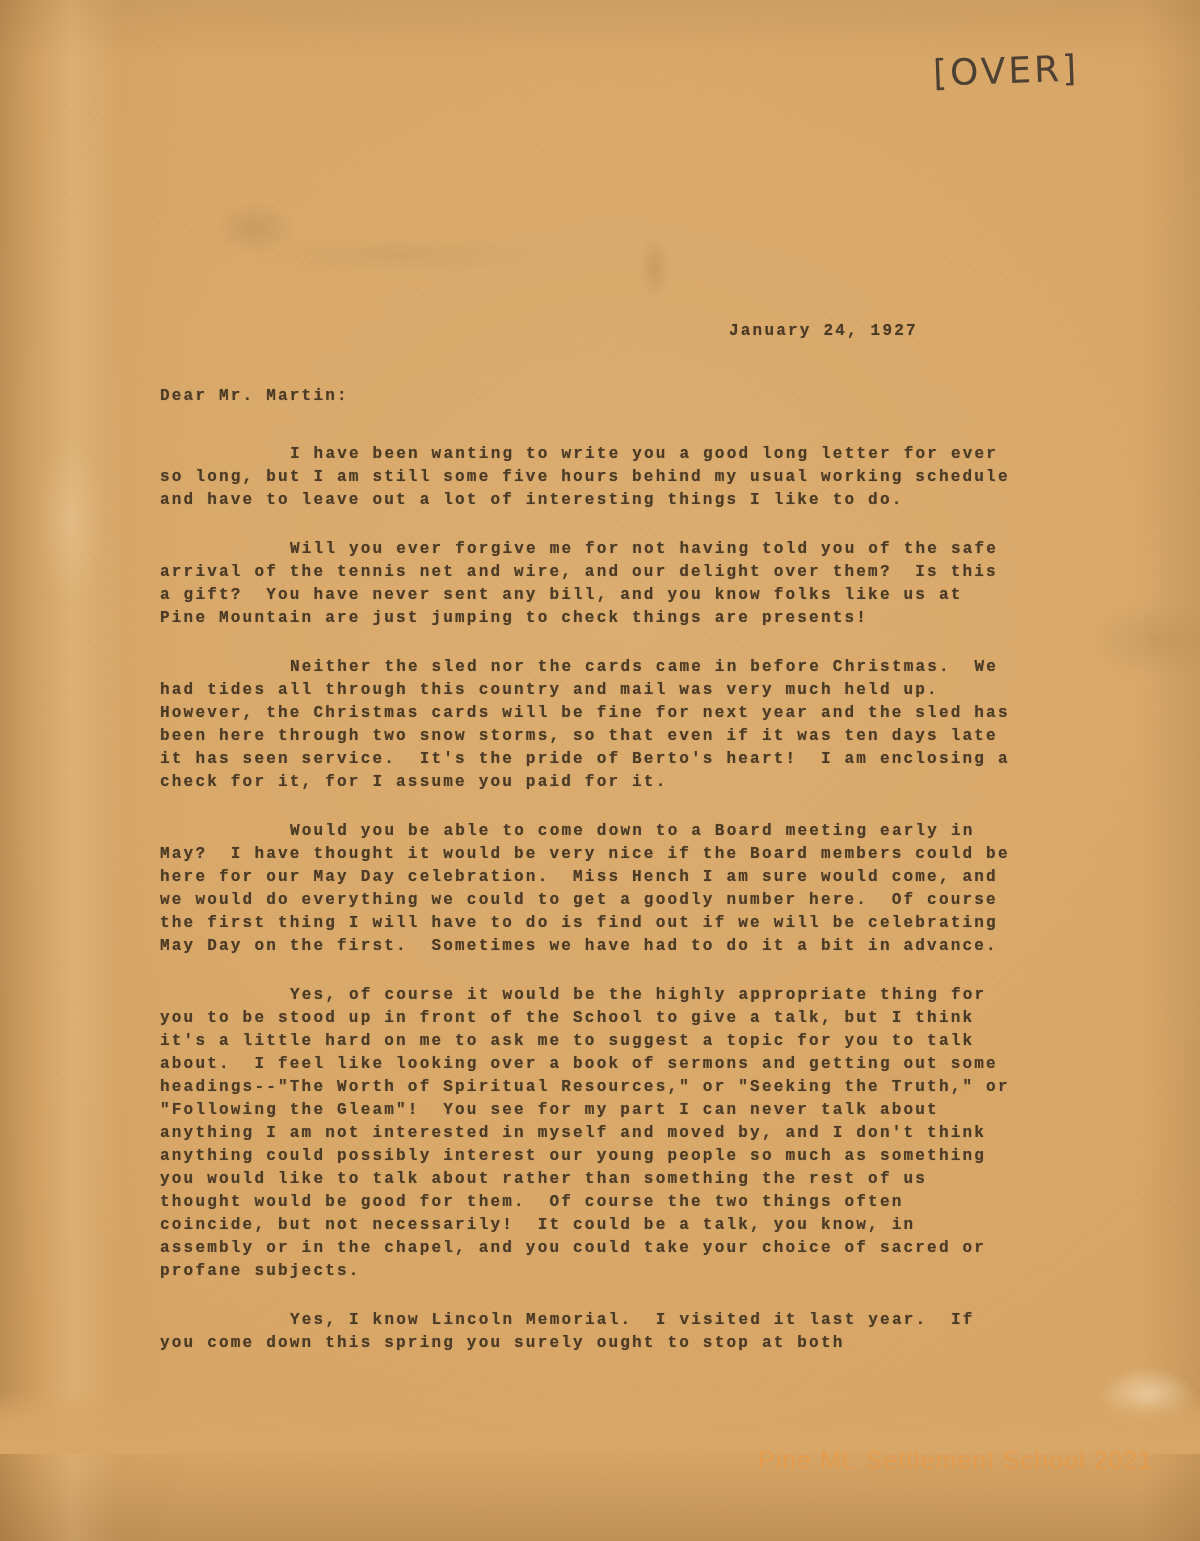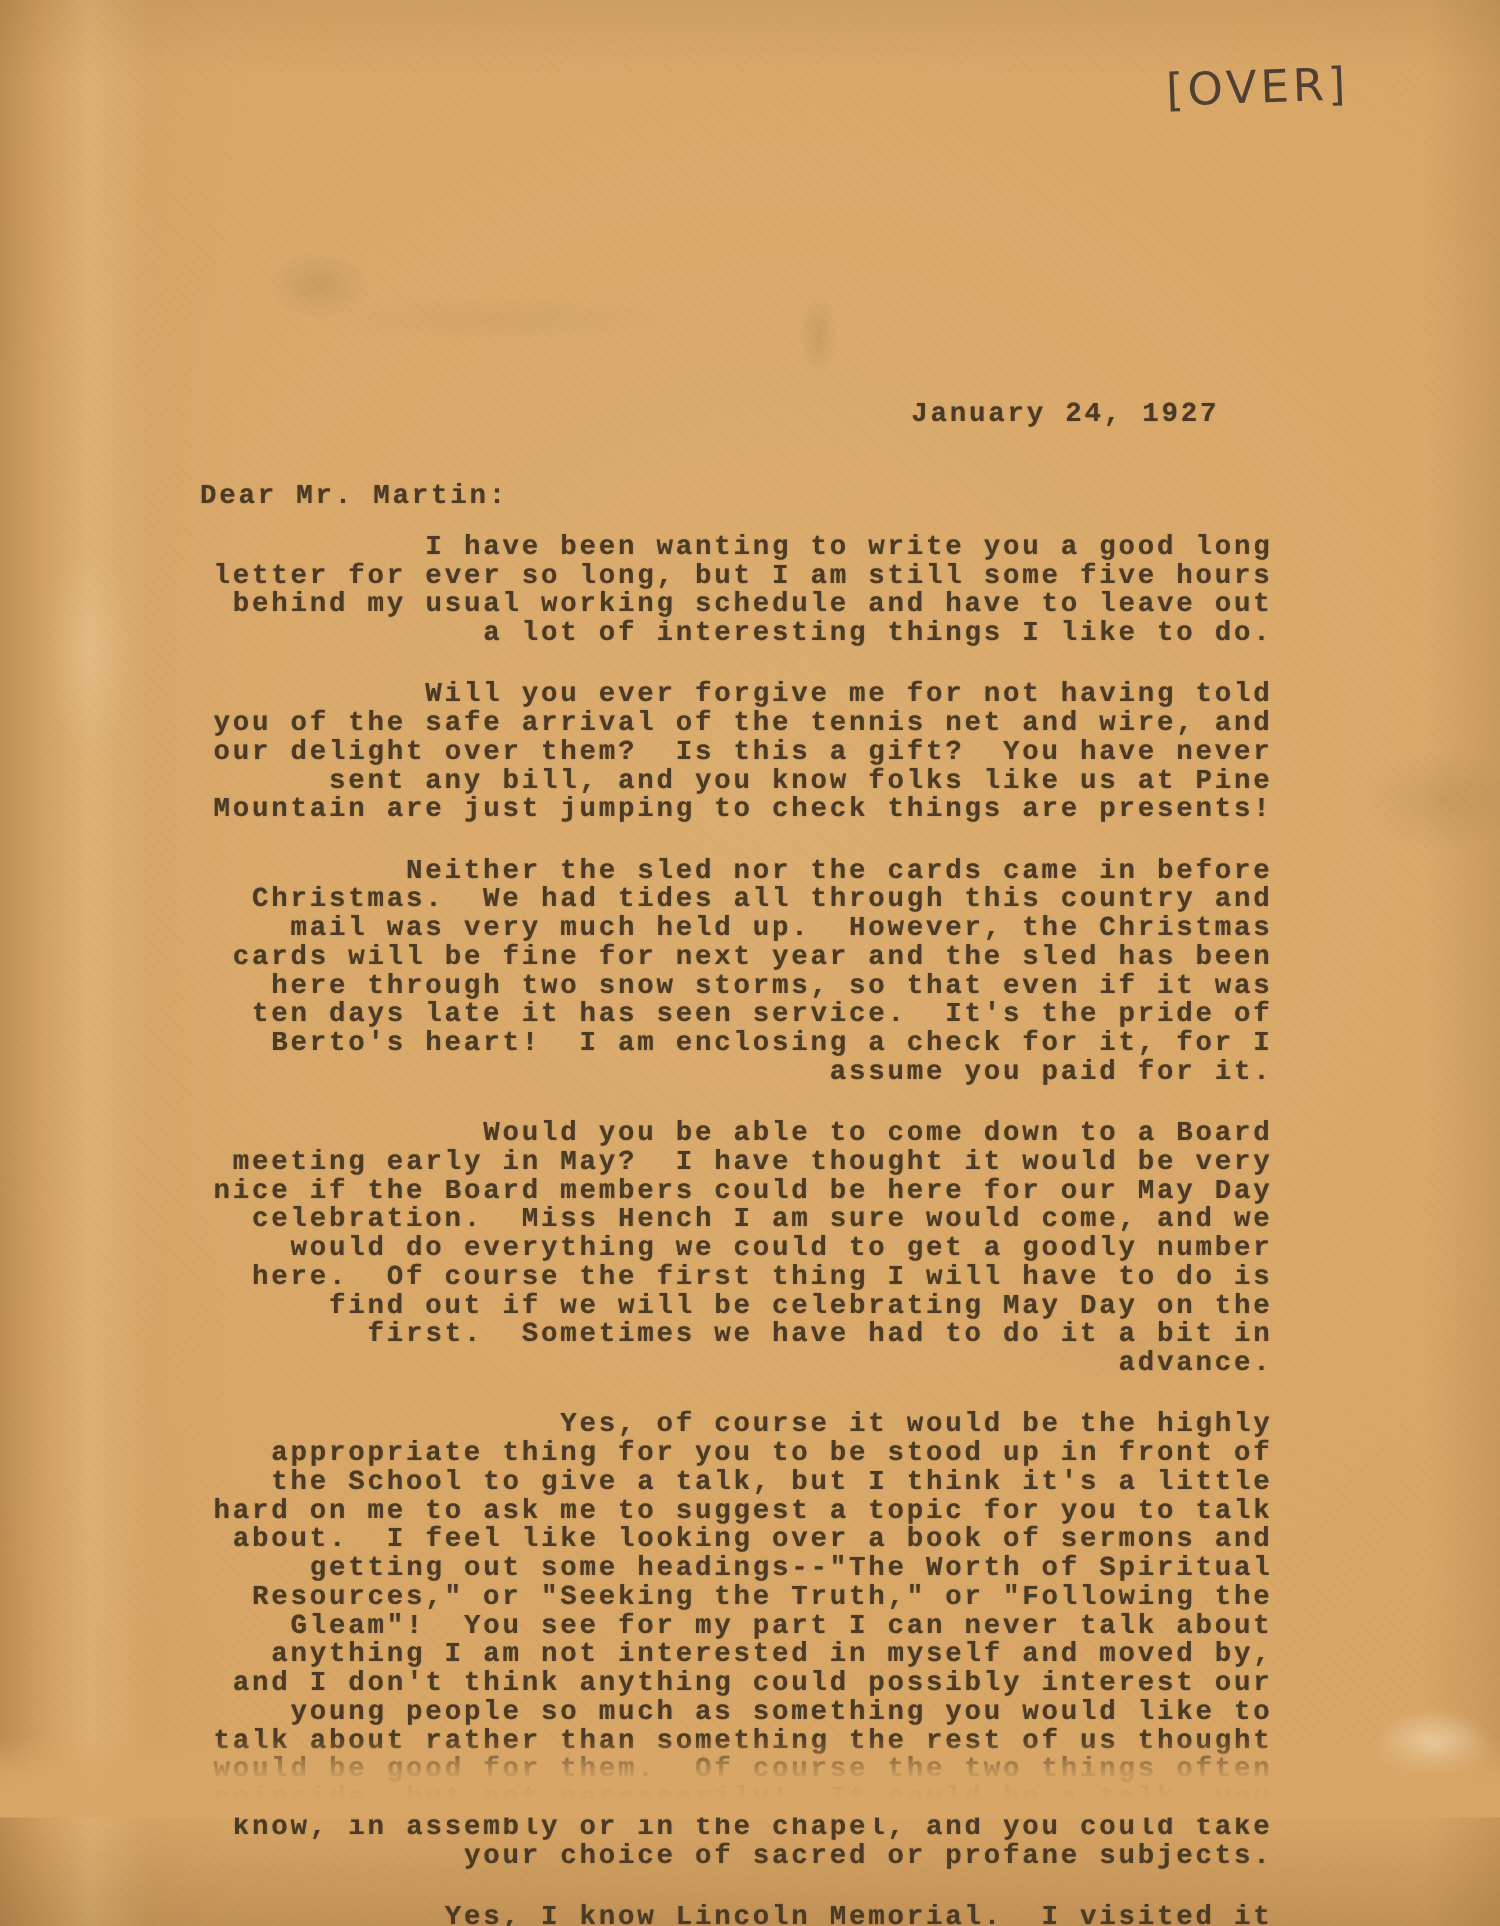--- a/index.html
+++ b/index.html
@@ -36,47 +36,46 @@
       radial-gradient(90px 60px at 1155px 640px, rgba(120,80,40,0.13), rgba(0,0,0,0) 70%),
       radial-gradient(70px 45px at 1148px 1398px, rgba(255,245,225,0.50), rgba(0,0,0,0) 70%),
       radial-gradient(50px 120px at 70px 520px, rgba(255,240,210,0.16), rgba(0,0,0,0) 70%),
       radial-gradient(220px 26px at 400px 255px, rgba(130,90,45,0.08), rgba(0,0,0,0) 70%),
       radial-gradient(160px 40px at 900px 1080px, rgba(130,90,45,0.06), rgba(0,0,0,0) 70%),
       repeating-linear-gradient(47deg, rgba(120,80,40,0.025) 0 2px, rgba(0,0,0,0) 2px 6px);
   }
 
   .typetext {
     font-family: "Liberation Mono", "DejaVu Sans Mono", monospace;
-    font-size: 22px;
+    font-size: 16px;
     letter-spacing: 2.2px;
     line-height: 23px;
     color: #4b3a25;
     font-weight: 700;
     text-shadow: 0 0 1px rgba(75,58,37,0.55);
-    text-align: right;
   }
 
   .date {
     position: absolute;
     left: 729px;
     top: 320px;
     white-space: nowrap;
   }
 
   .salutation {
     position: absolute;
     left: 160px;
     top: 385px;
     white-space: nowrap;
   }
 
   .body-text {
     position: absolute;
     left: 160px;
-    top: 426px;
+    top: 443px;
     width: 858px;
   }
   .body-text p {
     margin: 0 0 26px 0;
     text-indent: 130px;
     white-space: pre-wrap;
   }
 
   .over-note {
     position: absolute;
@@ -129,13 +128,14 @@
     <p>I have been wanting to write you a good long letter for ever so long, but I am still some five hours behind my usual working schedule and have to leave out a lot of interesting things I like to do.</p>
     <p>Will you ever forgive me for not having told you of the safe arrival of the tennis net and wire, and our delight over them?  Is this a gift?  You have never sent any bill, and you know folks like us at Pine Mountain are just jumping to check things are presents!</p>
     <p>Neither the sled nor the cards came in before Christmas.  We had tides all through this country and mail was very much held up.  However, the Christmas cards will be fine for next year and the sled has been here through two snow storms, so that even if it was ten days late it has seen service.  It's the pride of Berto's heart!  I am enclosing a check for it, for I assume you paid for it.</p>
     <p>Would you be able to come down to a Board meeting early in May?  I have thought it would be very nice if the Board members could be here for our May Day celebration.  Miss Hench I am sure would come, and we would do everything we could to get a goodly number here.  Of course the first thing I will have to do is find out if we will be celebrating May Day on the first.  Sometimes we have had to do it a bit in advance.</p>
     <p>Yes, of course it would be the highly appropriate thing for you to be stood up in front of the School to give a talk, but I think it's a little hard on me to ask me to suggest a topic for you to talk about.  I feel like looking over a book of sermons and getting out some headings--"The Worth of Spiritual Resources," or "Seeking the Truth," or "Following the Gleam"!  You see for my part I can never talk about anything I am not interested in myself and moved by, and I don't think anything could possibly interest our young people so much as something you would like to talk about rather than something the rest of us thought would be good for them.  Of course the two things often coincide, but not necessarily!  It could be a talk, you know, in assembly or in the chapel, and you could take your choice of sacred or profane subjects.</p>
     <p>Yes, I know Lincoln Memorial.  I visited it last year.  If you come down this spring you surely ought to stop at both</p>
   </div>
 
   <div class="fade-out"></div>
 
+  <div class="watermark">Pine Mt. Settlement School 2021</div>
 </div>
 
 </body></html>

